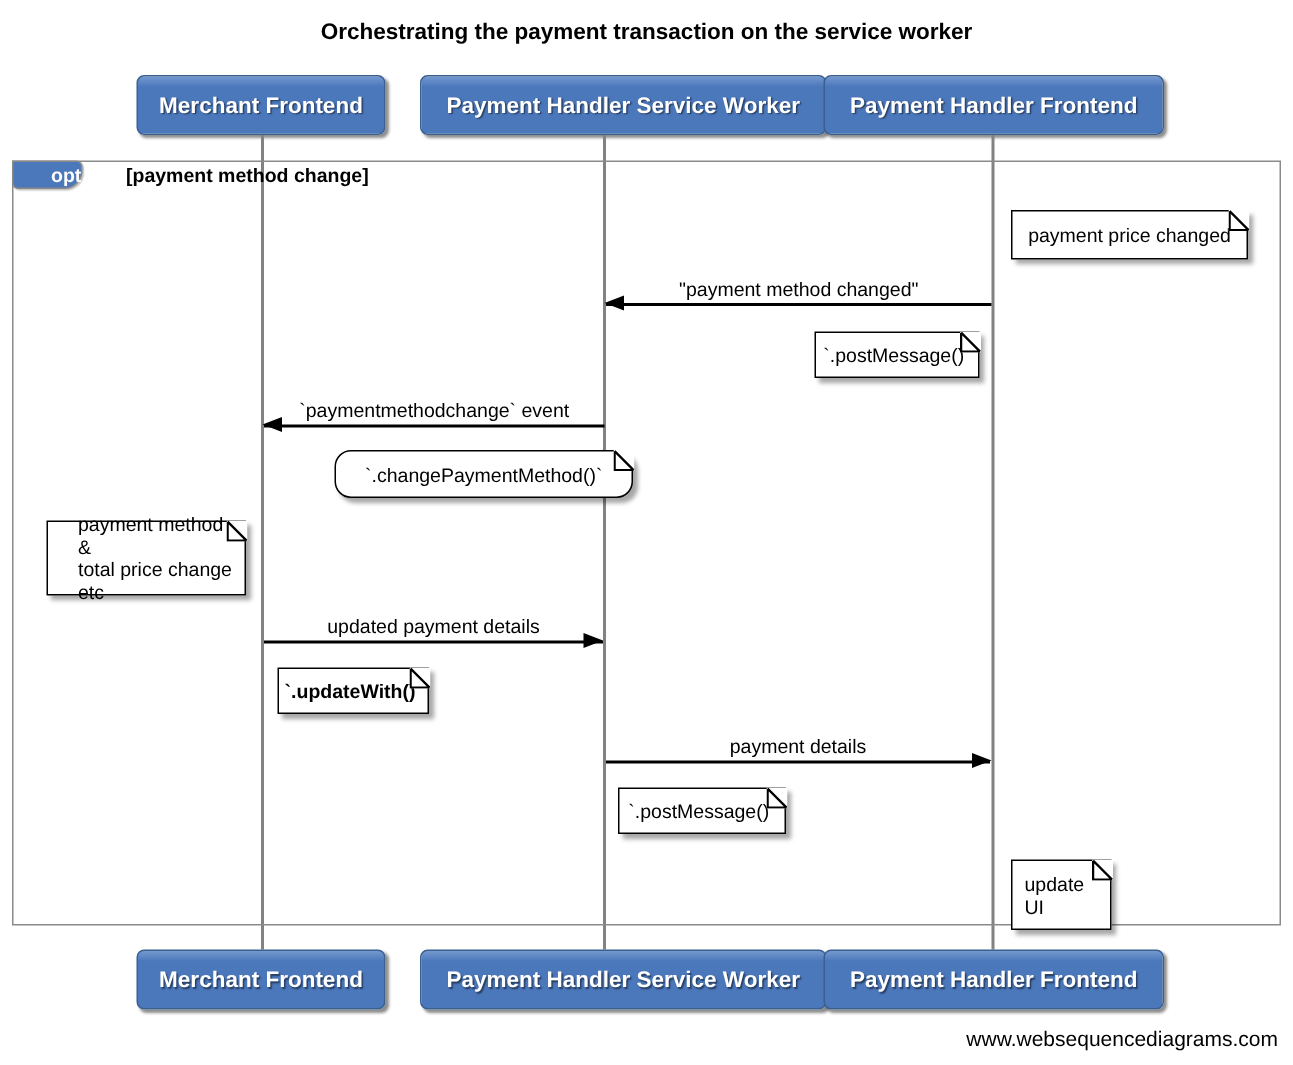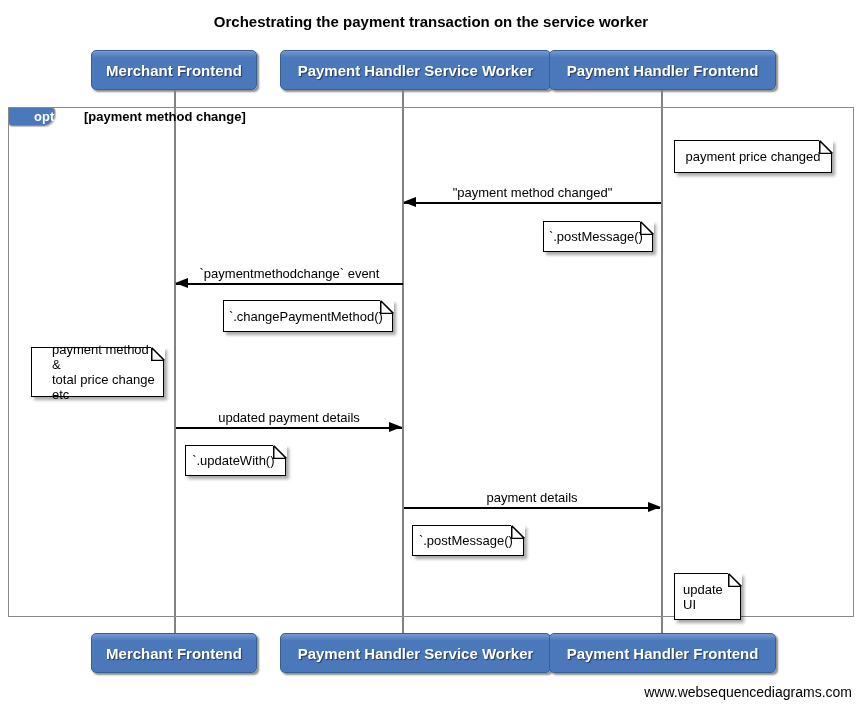--- a/index.html
+++ b/index.html
@@ -85,42 +85,42 @@
     <svg class="fold" viewBox="0 0 14 14">
         <rect x="0" y="0" width="14" height="14" fill="#fff"></rect>
         <path d="M0.75,0.75 L13.4,13.4 M0.75,0.75 L0.75,13.4 L13.4,13.4" stroke="#000" stroke-width="1.5" fill="none"></path>
       </svg>
   </div>
 
   <div class="msg-label" style="left:176px; top:266px; width:227px;">`paymentmethodchange` event</div>
   <div class="msg-line" style="left:176px; top:283px; width:227px;"></div>
   <div class="arrowhead left" style="left:175px; top:278px;"></div>
 
-  <div class="note" style="left:223px; top:300px; width:170px; height:32px;">
+  <div class="note" style="left:223px; top:300px; width:199px; height:32px;border-radius:11px;">
     <span class="txt">`.changePaymentMethod()`</span>
     <svg class="fold" viewBox="0 0 14 14">
         <rect x="0" y="0" width="14" height="14" fill="#fff"></rect>
         <path d="M0.75,0.75 L13.4,13.4 M0.75,0.75 L0.75,13.4 L13.4,13.4" stroke="#000" stroke-width="1.5" fill="none"></path>
       </svg>
   </div>
 
   <div class="note" style="left:31px; top:347px; width:133px; height:50px;padding-left:20px;">
     <span class="txt">payment method &amp;
 total price change etc</span>
     <svg class="fold" viewBox="0 0 14 14">
         <rect x="0" y="0" width="14" height="14" fill="#fff"></rect>
         <path d="M0.75,0.75 L13.4,13.4 M0.75,0.75 L0.75,13.4 L13.4,13.4" stroke="#000" stroke-width="1.5" fill="none"></path>
       </svg>
   </div>
 
   <div class="msg-label" style="left:176px; top:410px; width:226px;">updated payment details</div>
   <div class="msg-line" style="left:176px; top:427px; width:226px;"></div>
   <div class="arrowhead right" style="left:389px; top:422px;"></div>
 
-  <div class="note" style="left:185px; top:445px; width:101px; height:31px;">
+  <div class="note" style="left:185px; top:445px; width:101px; height:31px;font-weight:bold;">
     <span class="txt">`.updateWith()`</span>
     <svg class="fold" viewBox="0 0 14 14">
         <rect x="0" y="0" width="14" height="14" fill="#fff"></rect>
         <path d="M0.75,0.75 L13.4,13.4 M0.75,0.75 L0.75,13.4 L13.4,13.4" stroke="#000" stroke-width="1.5" fill="none"></path>
       </svg>
   </div>
 
   <div class="msg-label" style="left:404px; top:490px; width:256px;">payment details</div>
   <div class="msg-line" style="left:404px; top:507px; width:256px;"></div>
   <div class="arrowhead right" style="left:648px; top:502px;"></div>

